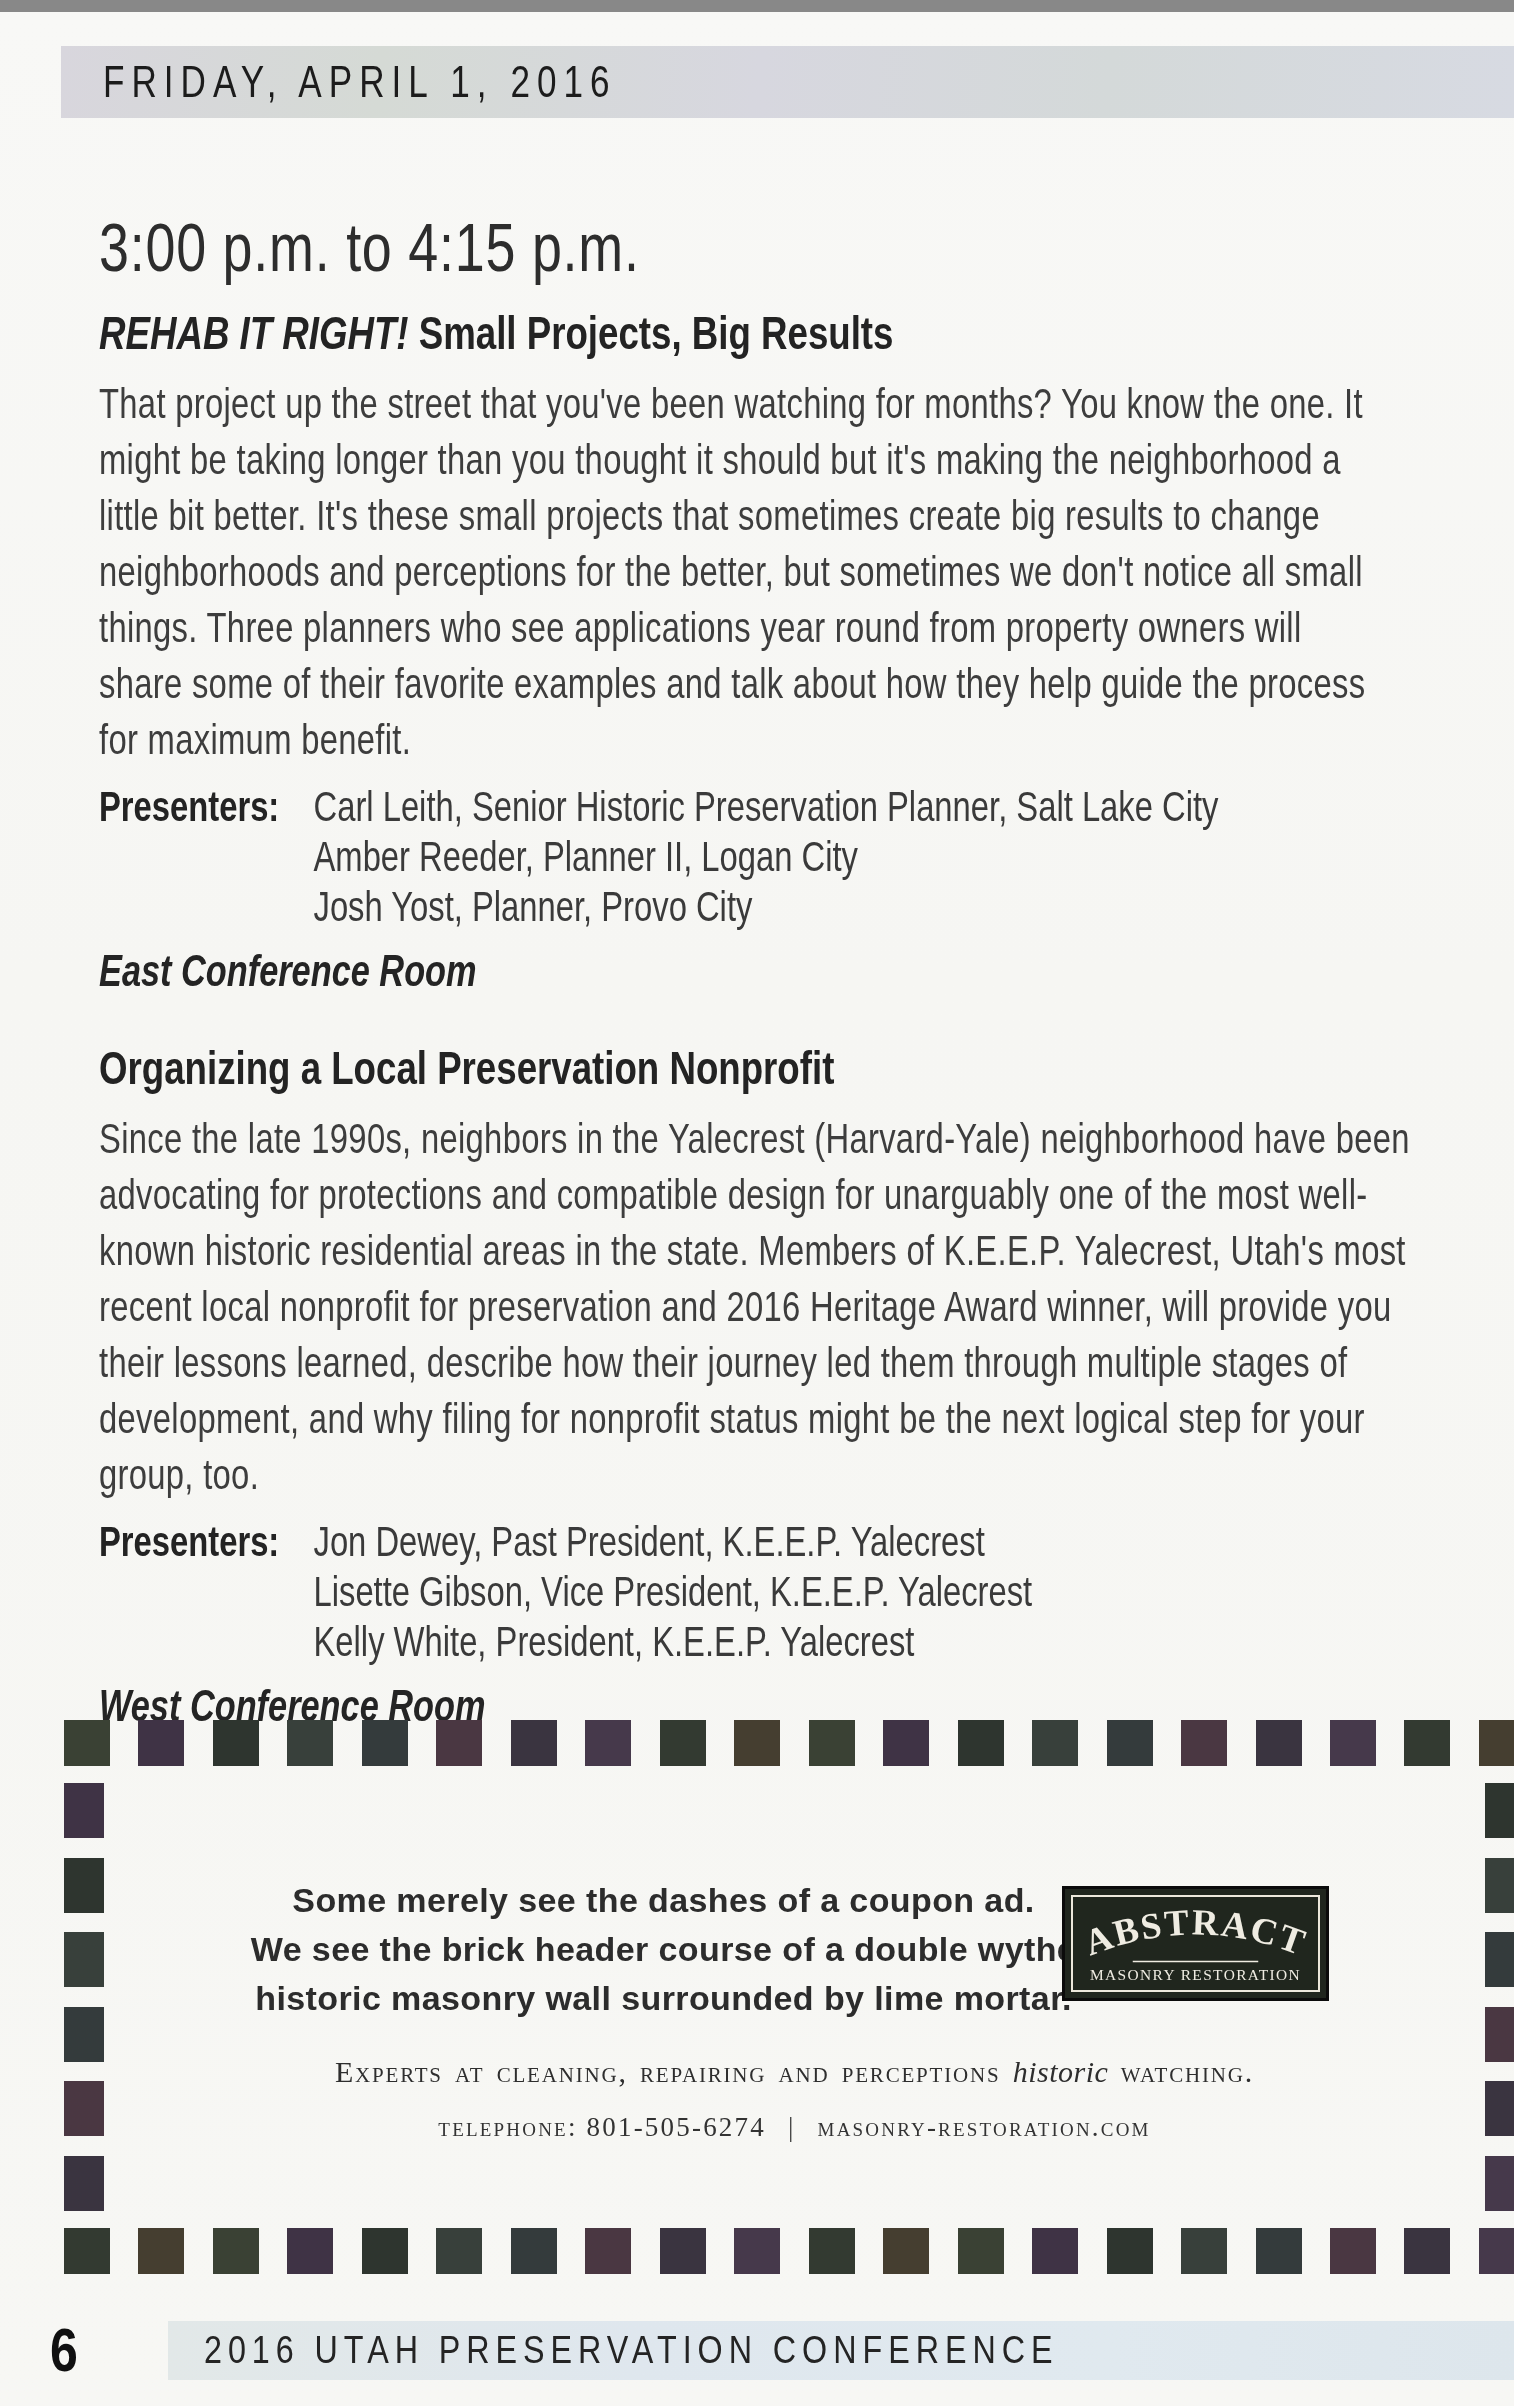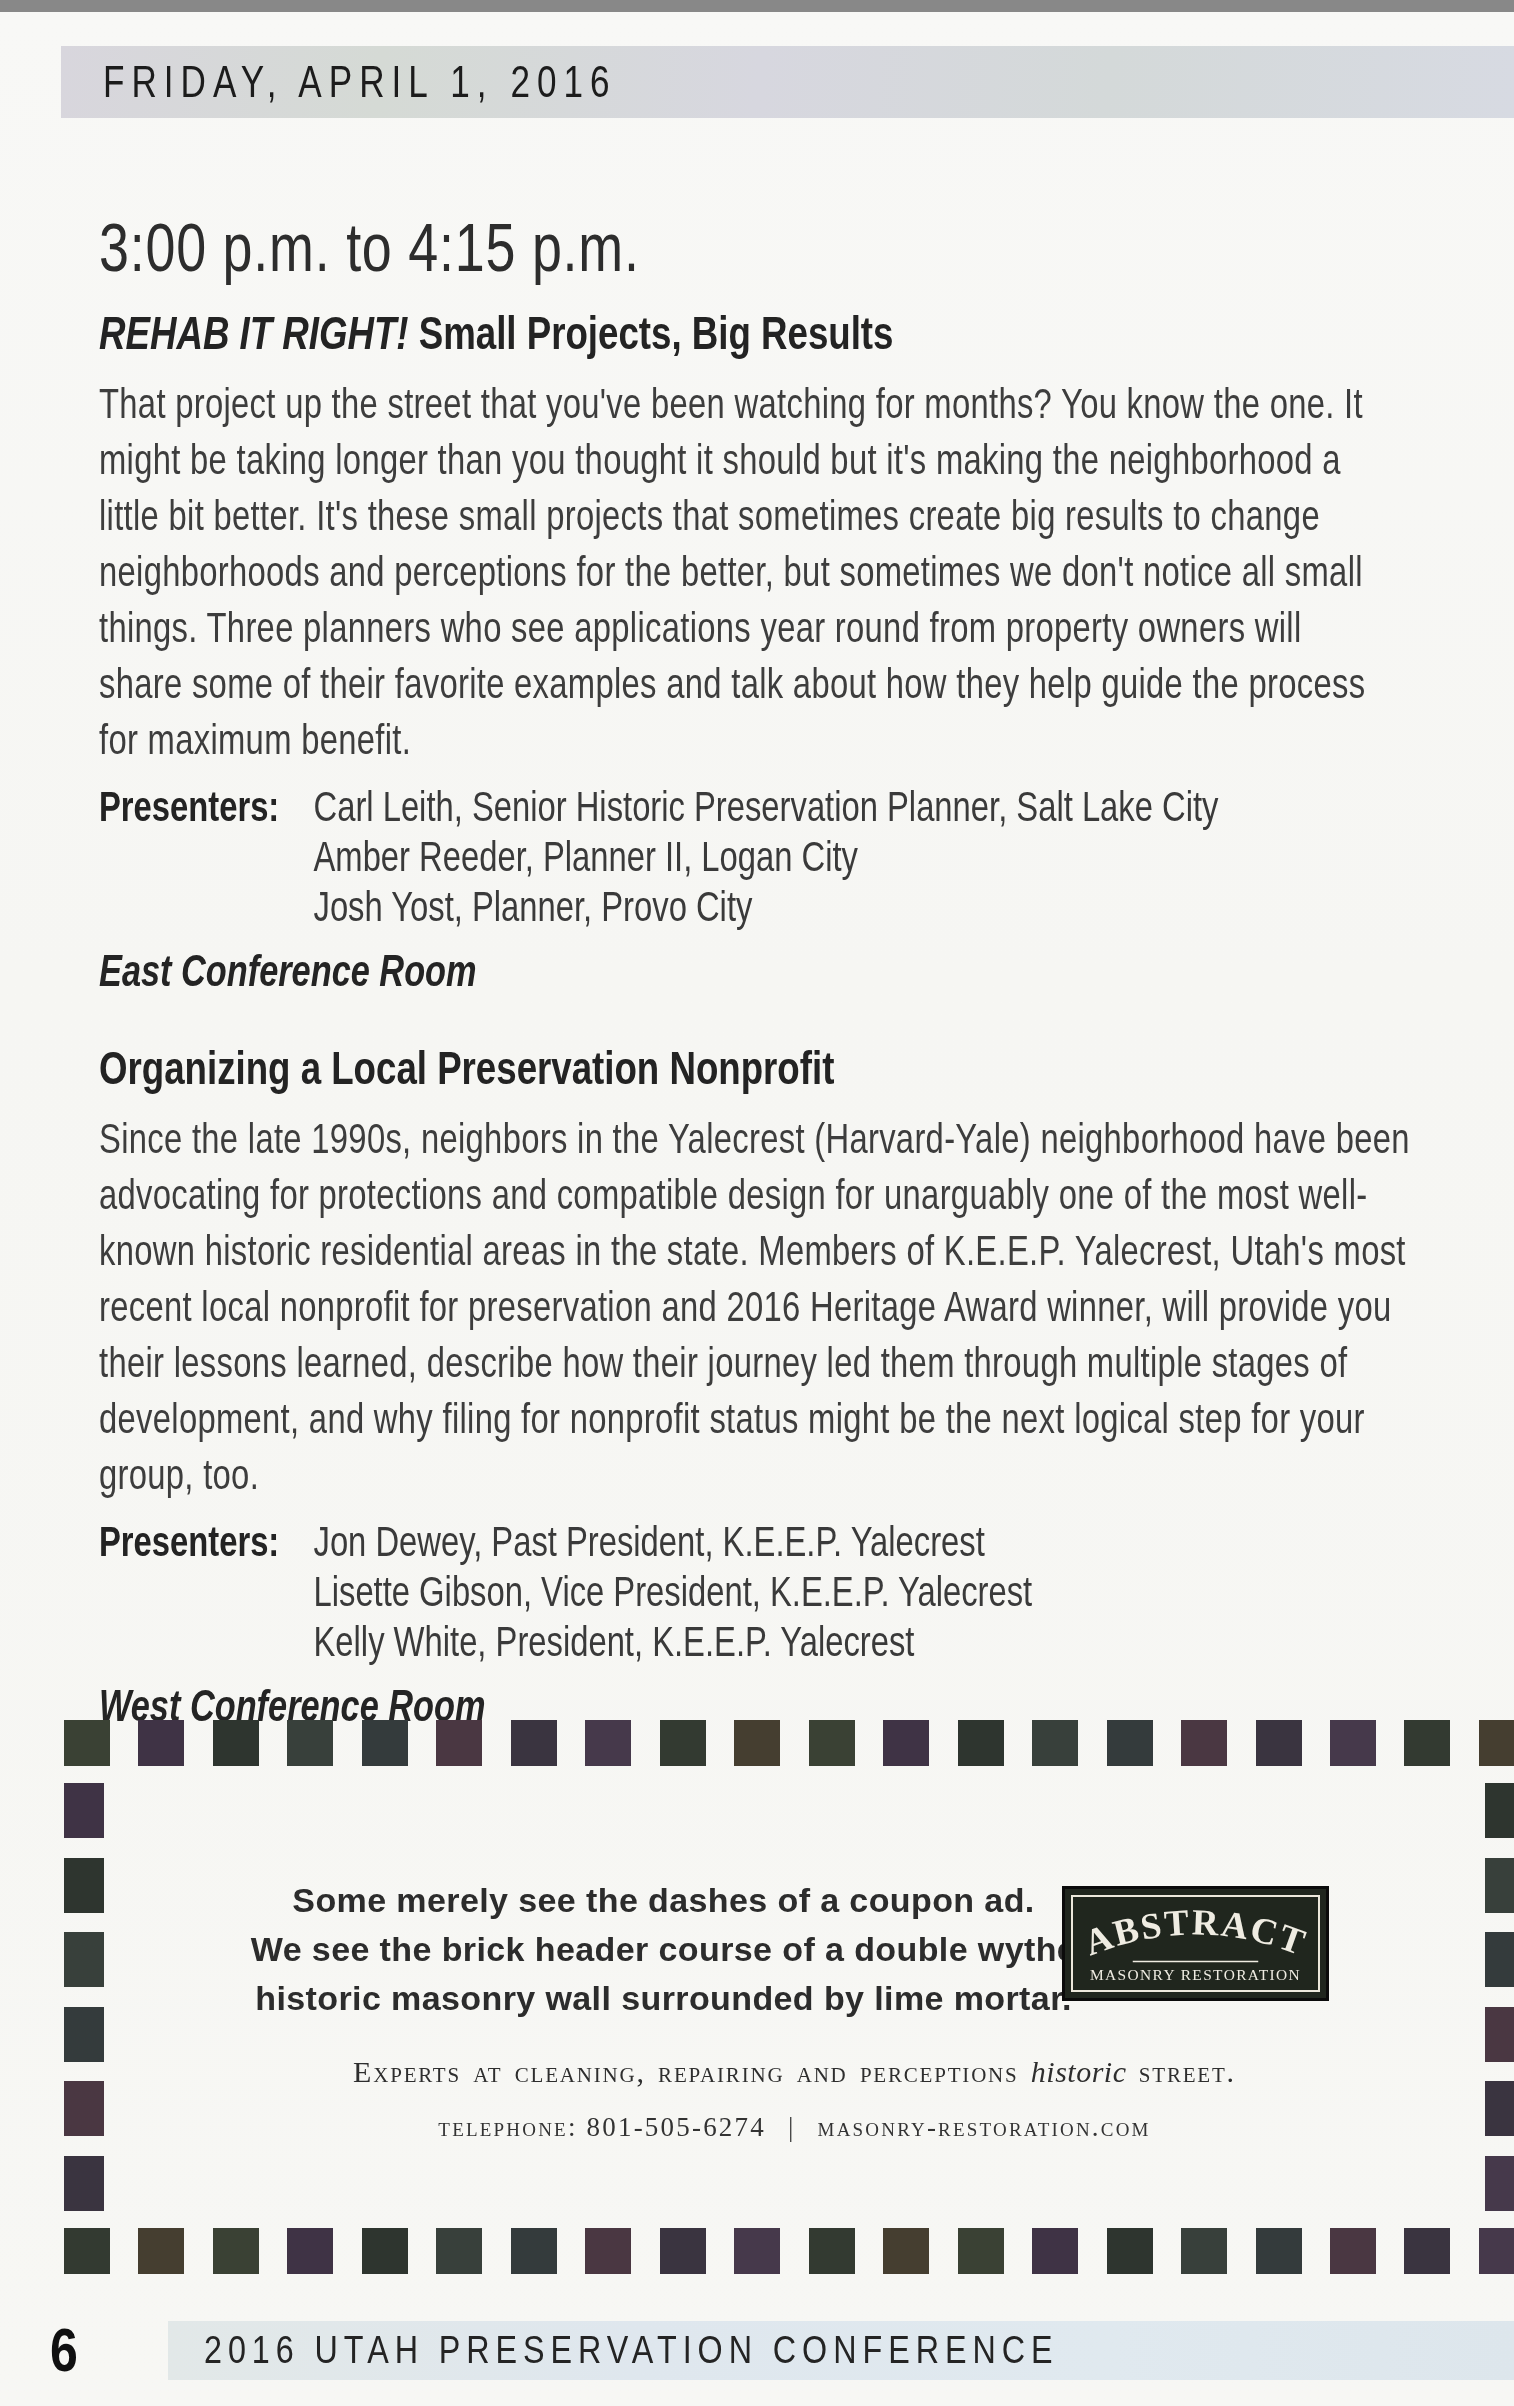--- a/index.html
+++ b/index.html
@@ -204,21 +204,21 @@
           <path id="abs-arc" d="M 16 58 Q 123 14 230 58" fill="none"></path>
           <text font-family="Liberation Serif, serif" font-size="37" font-weight="bold" fill="#efece2" letter-spacing="2">
             <textPath href="#abs-arc" startOffset="50%" text-anchor="middle">ABSTRACT</textPath>
           </text>
           <line x1="60" y1="63" x2="186" y2="63" stroke="#efece2" stroke-width="1.6"></line>
           <text x="123" y="82" text-anchor="middle" font-family="Liberation Serif, serif" font-size="15.5" letter-spacing="1.4" fill="#efece2">MASONRY RESTORATION</text>
         </svg>
       </div>
     </div>
 
-    <div class="ad-tagline"><span>Experts at cleaning, repairing and perceptions </span><span class="em">historic</span><span> street.</span></div>
+    <div class="ad-tagline"><span>Experts at cleaning, repairing and perceptions </span><span class="em">historic</span><span> watching.</span></div>
 
     <div class="ad-contact"><span>telephone: 801-505-6274</span><span class="sep">|</span><span>masonry-restoration.com</span></div>
   </div>
 
   <div class="page-num">6</div>
   <div class="footer-bar">
     <span class="footer-text">2016 UTAH PRESERVATION CONFERENCE</span>
   </div>
 
 </div>

